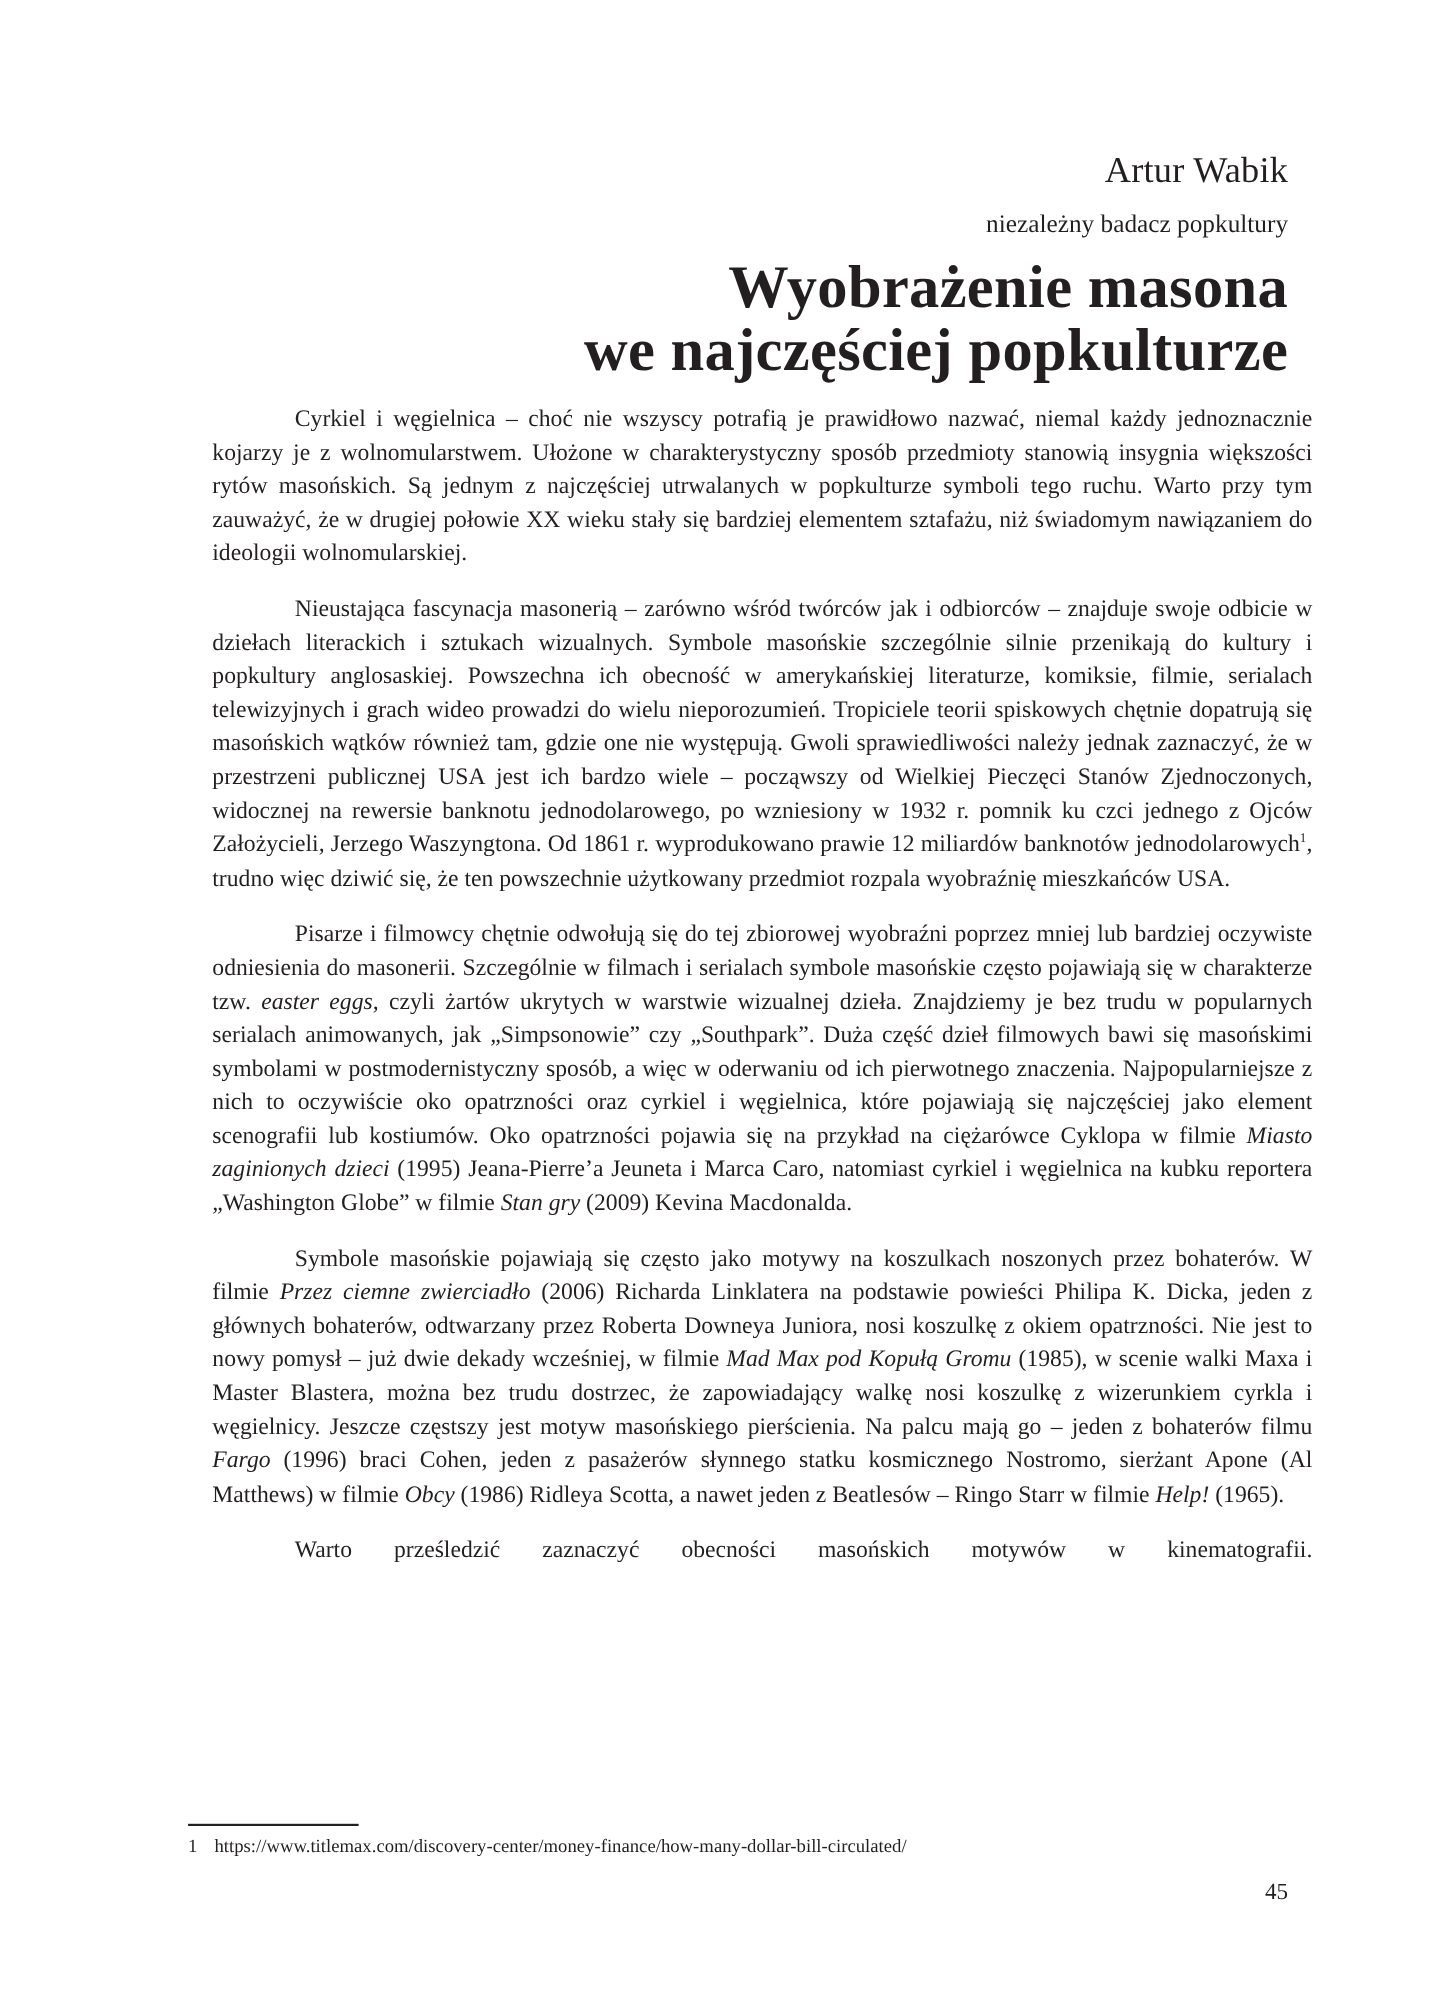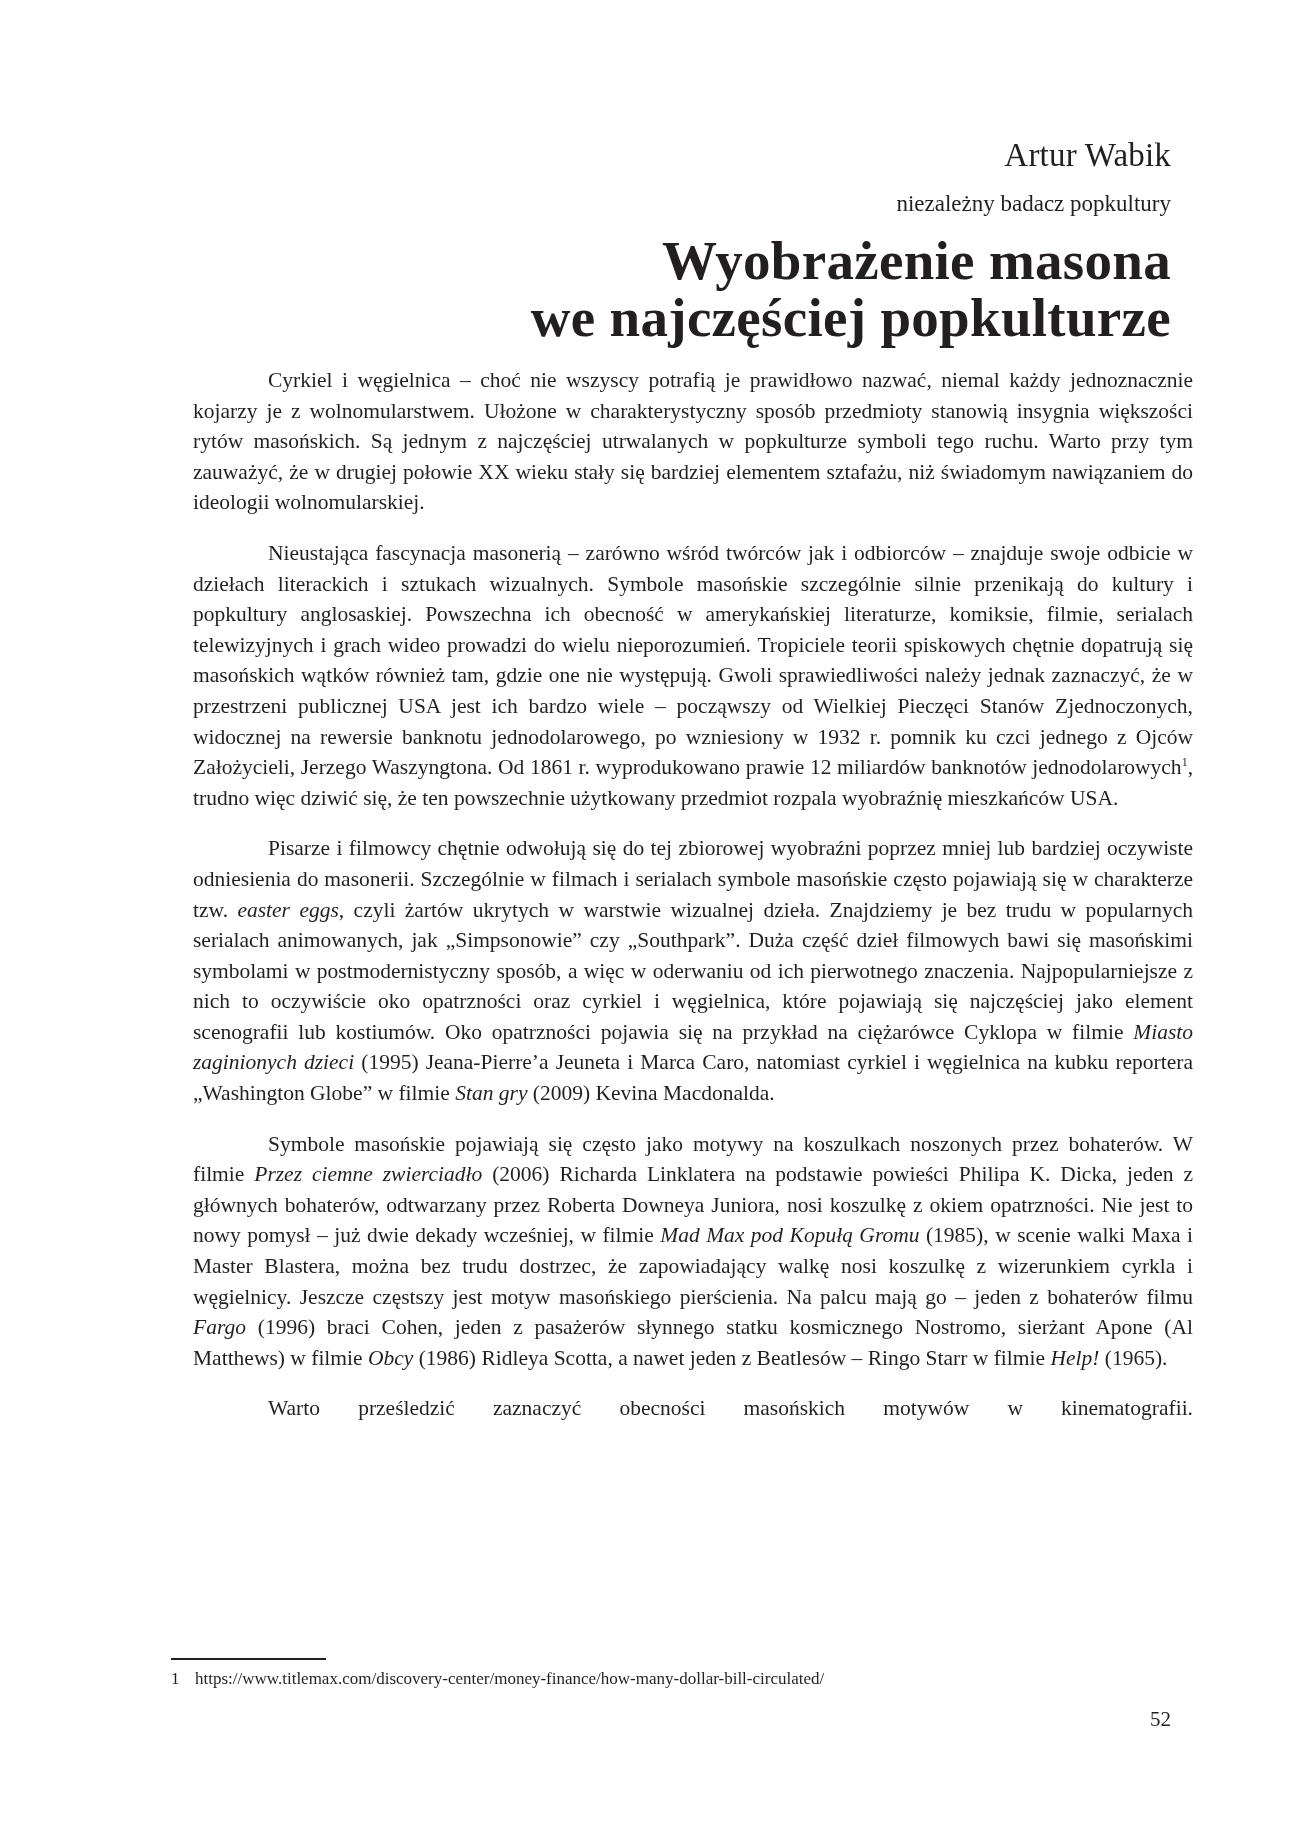--- a/index.html
+++ b/index.html
@@ -130,15 +130,15 @@
 
     <p><span>Warto prześledzić zaznaczyć obecności masońskich motywów w kinematografii.</span></p>
   </div>
 
   <div class="footnote-rule"></div>
 
   <div class="footnote">
     <span class="footnote-num">1</span><span>https://www.titlemax.com/discovery-center/money-finance/how-many-dollar-bill-circulated/</span>
   </div>
 
-  <div class="page-number">52</div>
+  <div class="page-number">45</div>
 
 </div>
 
 </body></html>

